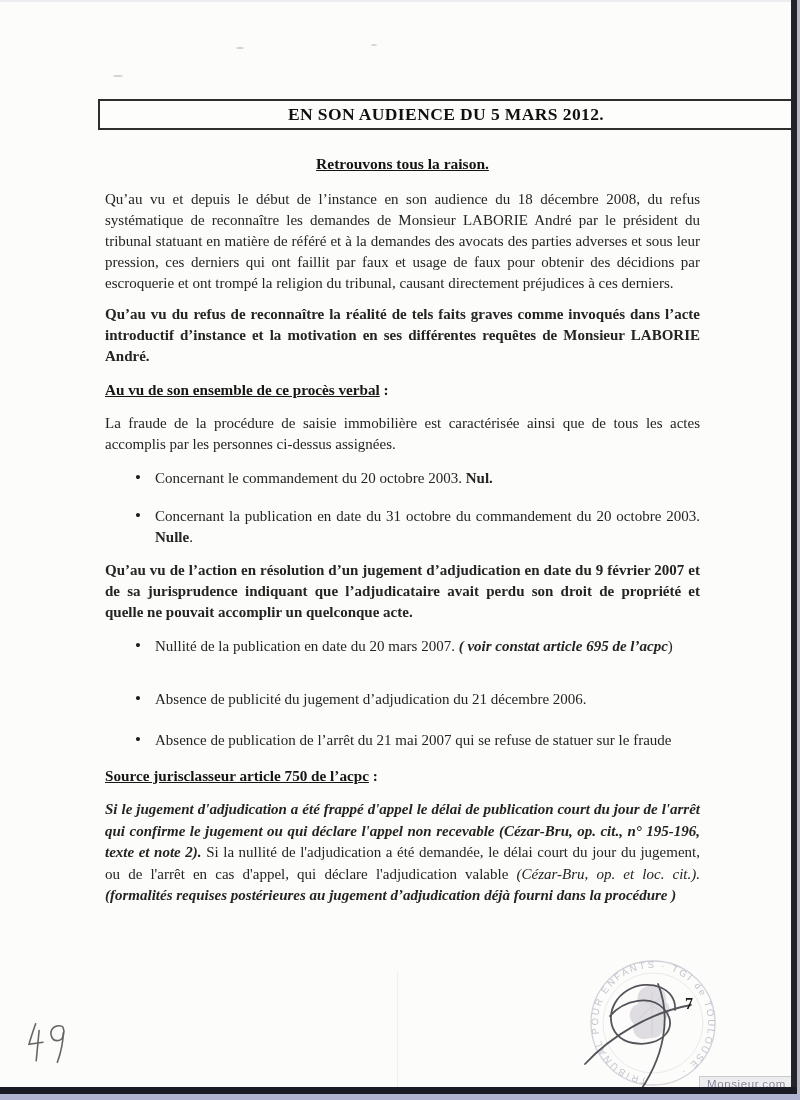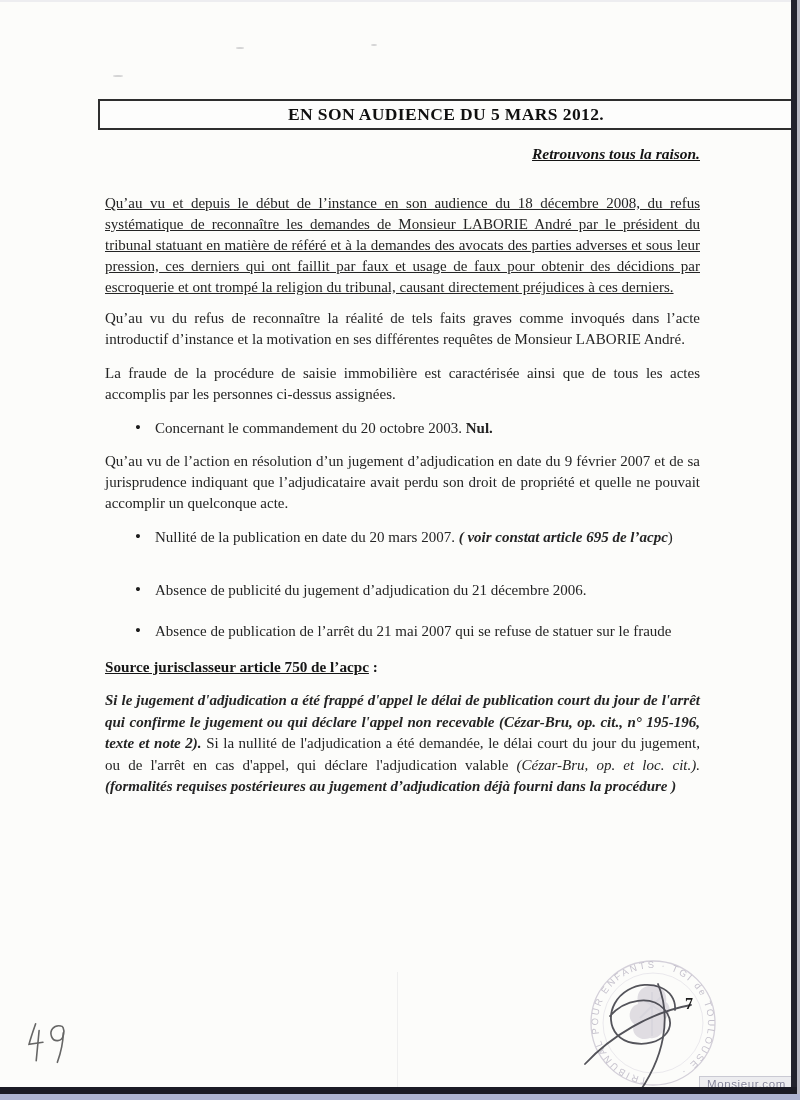--- a/index.html
+++ b/index.html
@@ -29,26 +29,26 @@
   .title-box {
     margin-left:-7px; width:696px; height:31px;
     border:2px solid #2e2e2e; background:#fdfdfc;
     display:flex; align-items:center; justify-content:center;
   }
   .title-box span {
     font-weight:bold; font-size:17.5px; letter-spacing:0.4px; color:#101010;
     text-align:center;
   }
   .subtitle {
-    margin-top:13px; text-align:right; font-weight:bold; font-size:15.5px; color:#141414;font-style:italic;
+    margin-top:23px; text-align:center; font-weight:bold; font-size:15.5px; color:#141414;
   }
   .subtitle span { text-decoration:underline; }
 
-  .p1 { margin-top:29px;text-decoration:underline; }
-  .pgap { margin-top:10px; }
+  .p1 { margin-top:15px; }
+  .pgap { margin-top:10px;font-weight:bold; }
   .heading { margin-top:12px; font-weight:bold; font-size:15.2px; color:#161616; text-align:left; }
   .heading .u { text-decoration:underline; }
   .p-after-h { margin-top:13px; }
 
   ul.blist { list-style:none; margin-top:13px; }
   ul.blist li { position:relative; padding-left:50px; text-align:justify; }
   ul.blist li + li { margin-top:17px; }
   ul.blist li::before {
     content:"\2022"; position:absolute; left:30px; top:-1px;
     font-size:17px; color:#1d1d1d;
@@ -92,27 +92,32 @@
 
     <div class="subtitle">
       <span>Retrouvons tous la raison.</span>
     </div>
 
     <p class="p1">Qu’au vu et depuis le début de l’instance en son audience du 18 décembre 2008, du refus systématique de reconnaître les demandes de Monsieur LABORIE André par le président du tribunal statuant en matière de référé et à la demandes des avocats des parties adverses et sous leur pression, ces derniers qui ont faillit par faux et usage de faux pour obtenir des décidions par escroquerie et ont trompé la religion du tribunal, causant directement préjudices à ces derniers.</p>
 
     <p class="pgap">Qu’au vu du refus de reconnaître la réalité de tels faits graves comme invoqués dans l’acte introductif d’instance et la motivation en ses différentes requêtes de Monsieur LABORIE André.</p>
 
 
+    <h3 class="heading"><span class="u">Au vu de son ensemble de ce procès verbal</span><span> :</span></h3>
 
     <p class="p-after-h">La fraude de la procédure de saisie immobilière est caractérisée ainsi que de tous les actes accomplis par les personnes ci-dessus assignées.</p>
 
     <ul class="blist">
       <li>
         <span>Concernant le commandement du 20 octobre 2003.</span>
         <span class="b">Nul.</span>
+      </li>
+      <li>
+        <span>Concernant la publication en date du 31 octobre du commandement du 20 octobre 2003.</span>
+        <span class="b">Nulle</span><span>.</span>
       </li>
     </ul>
 
     <p class="pgap" style="margin-top:12px;">Qu’au vu de l’action en résolution d’un jugement d’adjudication en date du 9 février 2007 et de sa jurisprudence indiquant que l’adjudicataire avait perdu son droit de propriété et quelle ne pouvait accomplir un quelconque acte.</p>
 
     <ul class="blist">
       <li>
         <span>Nullité de la publication en date du 20 mars 2007.</span>
         <span class="bi">( voir constat article 695 de l’acpc</span><span>)</span>
       </li>

